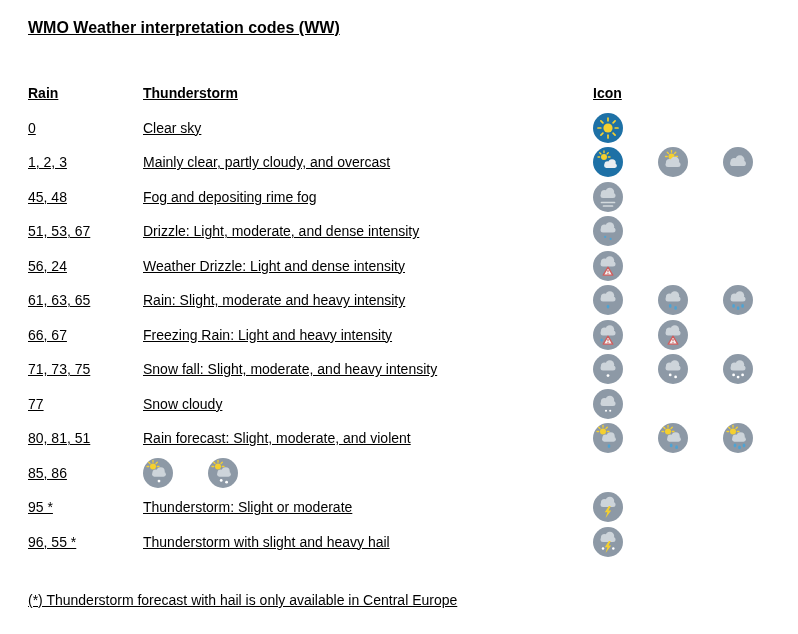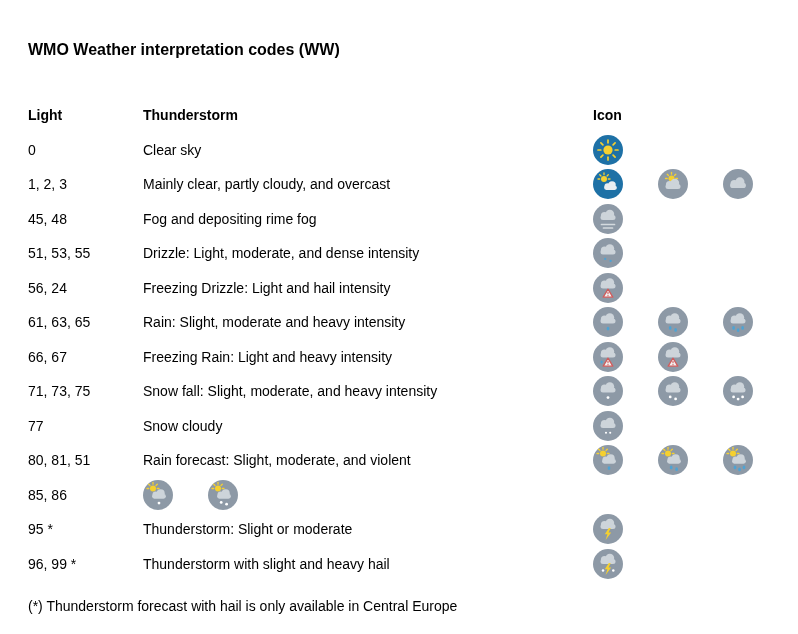--- a/index.html
+++ b/index.html
@@ -1,35 +1,35 @@
 <!DOCTYPE html>
 <html><head>
 <meta charset="utf-8">
 <style>
   html,body{margin:0;padding:0;}
   body{width:798px;height:634px;background:#ffffff;font-family:"Liberation Sans",sans-serif;color:#000000;overflow:hidden;}
-  .page{padding:40px 0 0 28px;}
+  .page{padding:18px 0 0 28px;text-decoration:underline;}
   .title{font-size:16px;font-weight:700;line-height:20px;}
   .table{margin-top:38px;}
   .trow{display:grid;grid-template-columns:115px 450px auto;align-items:center;height:34.5px;font-size:14px;}
   .thead{font-weight:700;}
   .icons{display:flex;gap:35px;align-items:center;height:30px;}
   .icon{width:30px;height:30px;display:block;}
   .icon svg{display:block;}
-  .footnote{margin-top:16px;font-size:14px;line-height:18px;}
+  .footnote{margin-top:32px;font-size:14px;line-height:18px;}
 </style>
 </head>
 <body>
 
 <div class="page">
   <div class="title">WMO Weather interpretation codes (WW)</div>
 
   <div class="table">
     <div class="trow thead">
-      <div>Light</div>
+      <div>Rain</div>
       <div>Thunderstorm</div>
       <div>Icon</div>
     </div>
     <div>
         <div class="trow">
     <div>0</div>
     <div>Clear sky</div>
     <div class="icons">
             <span class="icon">
               <svg viewBox="0 0 30 30" width="30" height="30">
@@ -115,40 +115,40 @@
   </g>
   <g stroke="#d4dade" stroke-width="1.7" stroke-linecap="round">
     <line x1="8.5" y1="20.5" x2="21.5" y2="20.5"></line>
     <line x1="10.5" y1="24" x2="19.5" y2="24"></line>
   </g>
               </svg>
             </span>
           </div>
   </div>
         <div class="trow">
-    <div>51, 53, 55</div>
+    <div>51, 53, 67</div>
     <div>Drizzle: Light, moderate, and dense intensity</div>
     <div class="icons">
             <span class="icon">
               <svg viewBox="0 0 30 30" width="30" height="30">
                 <circle cx="15" cy="15" r="15" fill="#8d99a6"></circle>
   <g fill="#cdd4da">
     <circle cx="11.5" cy="12.2" r="3.6"></circle>
     <circle cx="16.8" cy="10.6" r="4.4"></circle>
     <rect x="7.5" y="11.4" width="15" height="5" rx="2.5"></rect>
   </g>
                 <circle cx="12.2" cy="20.9" r="1.1" fill="#4da3d4"></circle>
                 <circle cx="17.6" cy="22.9" r="1.1" fill="#4da3d4"></circle>
               </svg>
             </span>
           </div>
   </div>
         <div class="trow">
     <div>56, 24</div>
-    <div>Freezing Drizzle: Light and hail intensity</div>
+    <div>Weather Drizzle: Light and dense intensity</div>
     <div class="icons">
             <span class="icon">
               <svg viewBox="0 0 30 30" width="30" height="30">
                 <circle cx="15" cy="15" r="15" fill="#8d99a6"></circle>
   <g fill="#cdd4da">
     <circle cx="11.5" cy="11.2" r="3.6"></circle>
     <circle cx="16.8" cy="9.6" r="4.4"></circle>
     <rect x="7.5" y="10.4" width="15" height="5" rx="2.5"></rect>
   </g>
                 <path d="M15 16.2 L19.8 24.2 L10.2 24.2 Z" fill="#f2f2f2" stroke="#d05c5c" stroke-width="1.3" stroke-linejoin="round"></path>
@@ -414,21 +414,21 @@
     <circle cx="11.5" cy="10.7" r="3.6"></circle>
     <circle cx="16.8" cy="9.1" r="4.4"></circle>
     <rect x="7.5" y="9.9" width="15" height="5" rx="2.5"></rect>
   </g>
                 <path d="M15.8 14 L11.8 20.2 L14.4 20.2 L12.6 26 L18.2 18.5 L15.5 18.5 L17.8 14 Z" fill="#f5d02f"></path>
               </svg>
             </span>
           </div>
   </div>
         <div class="trow">
-    <div>96, 99 *</div>
+    <div>96, 55 *</div>
     <div>Thunderstorm with slight and heavy hail</div>
     <div class="icons">
             <span class="icon">
               <svg viewBox="0 0 30 30" width="30" height="30">
                 <circle cx="15" cy="15" r="15" fill="#8d99a6"></circle>
   <g fill="#cdd4da">
     <circle cx="11.5" cy="10.7" r="3.6"></circle>
     <circle cx="16.8" cy="9.1" r="4.4"></circle>
     <rect x="7.5" y="9.9" width="15" height="5" rx="2.5"></rect>
   </g>

